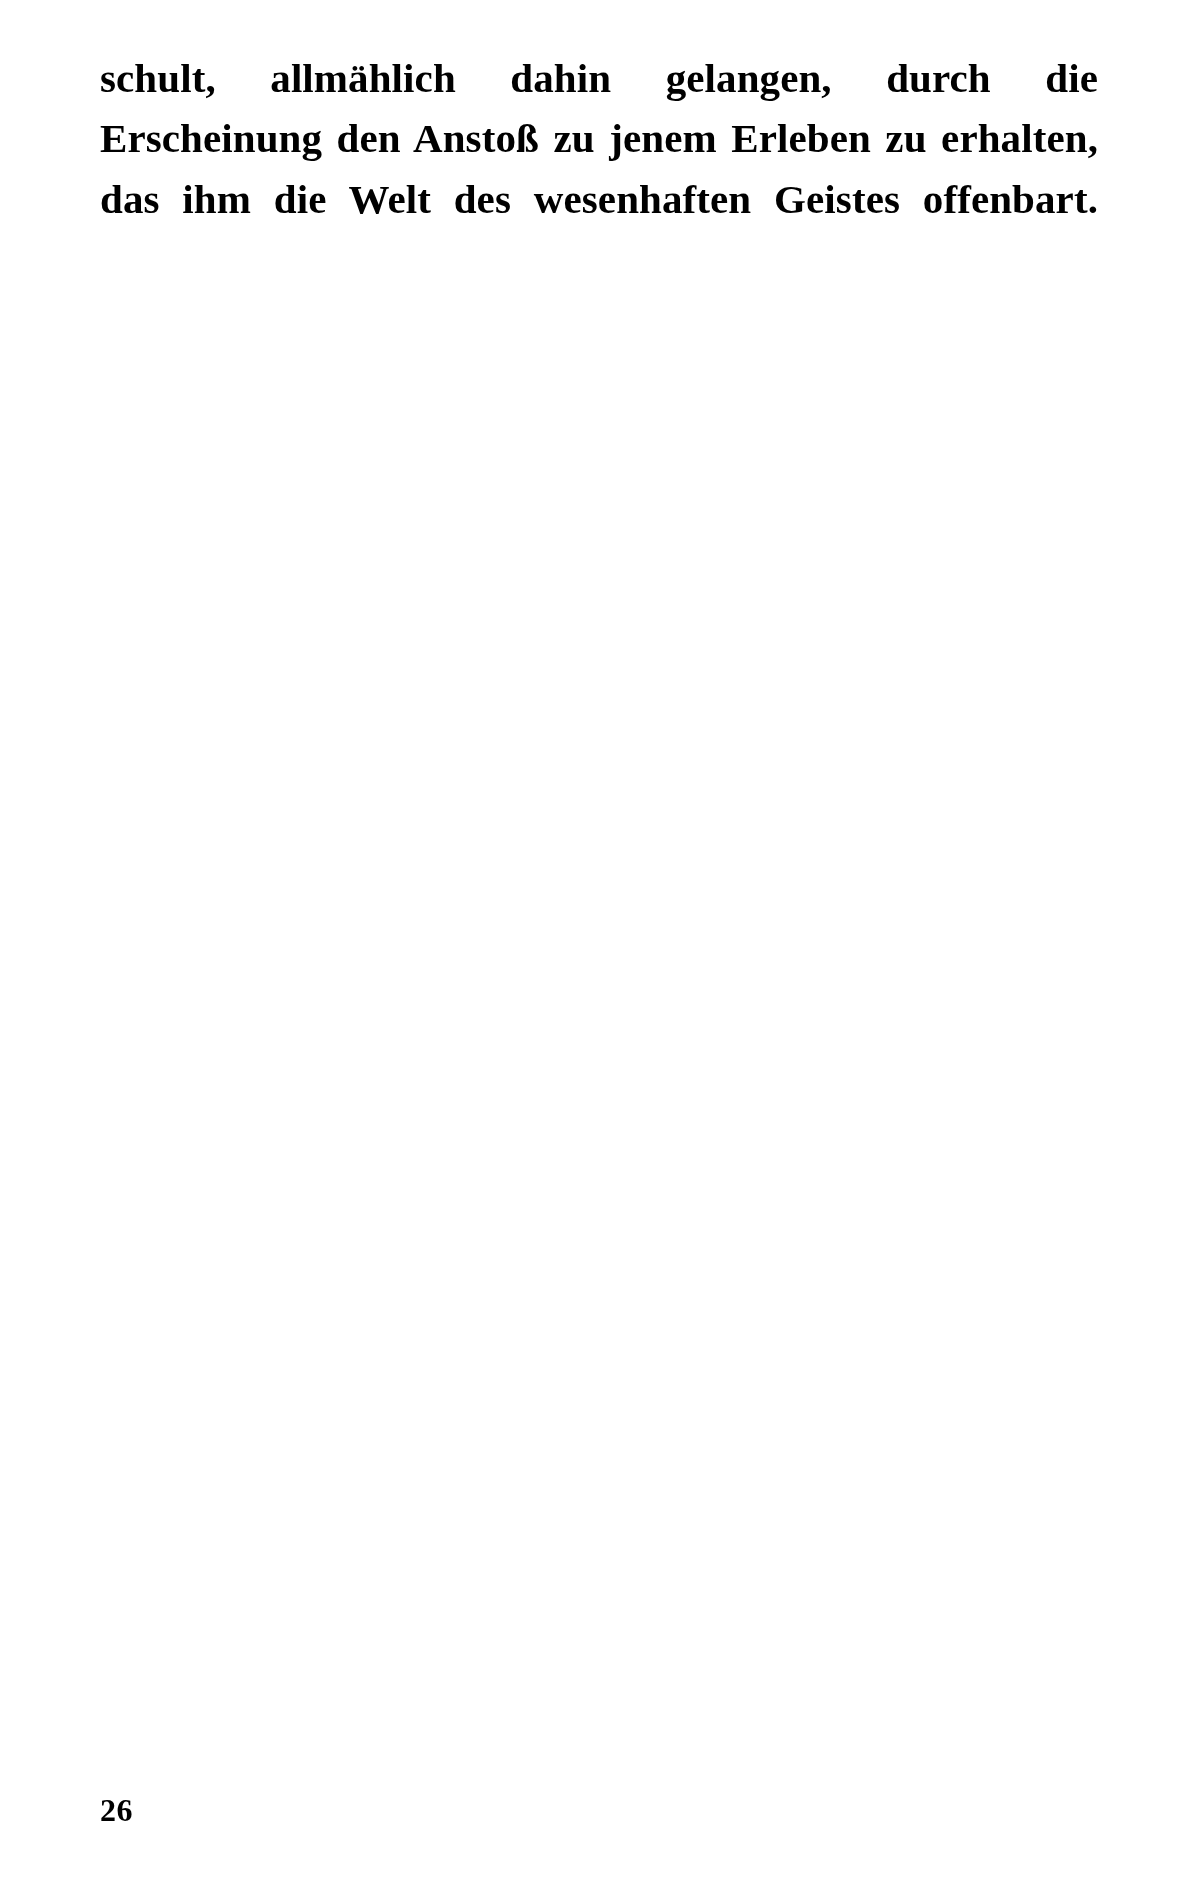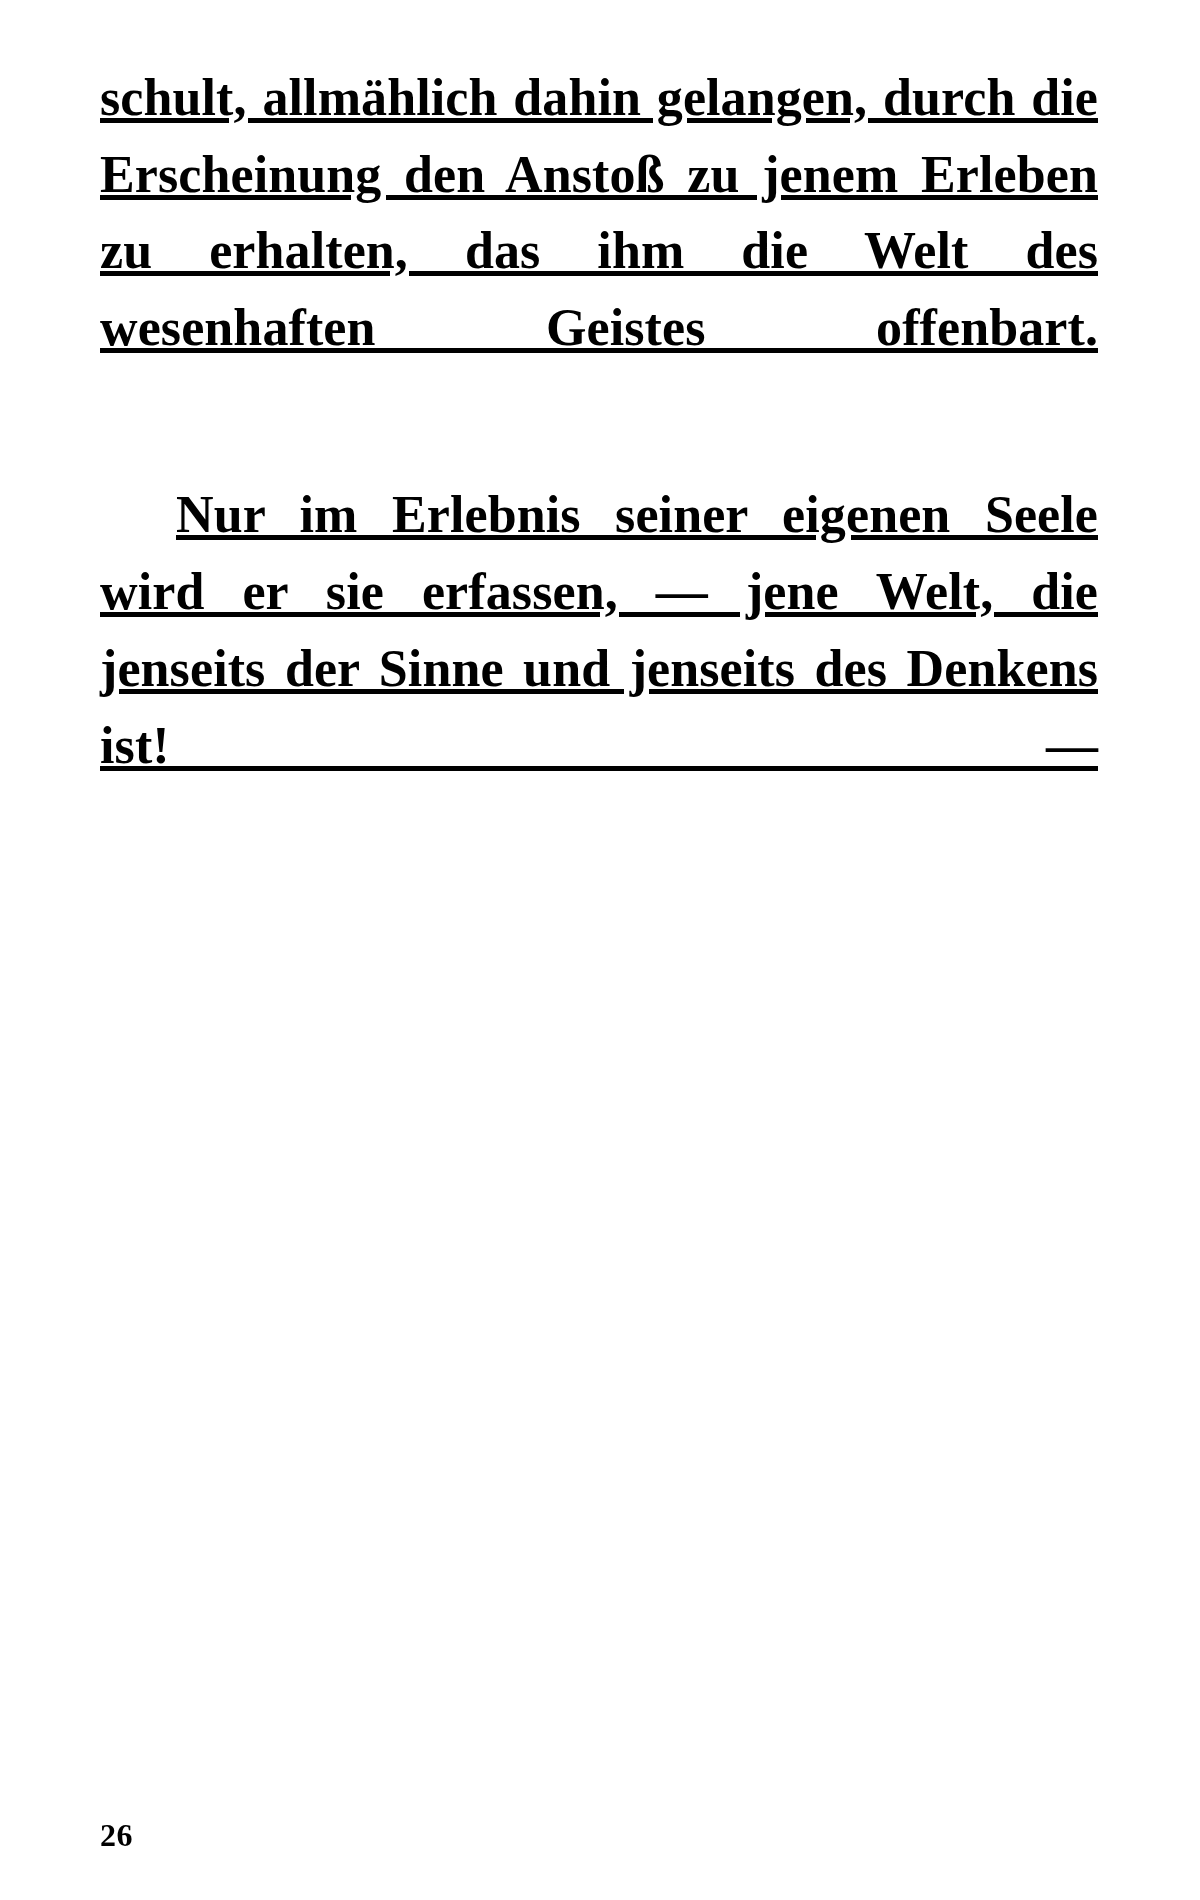--- a/index.html
+++ b/index.html
@@ -24,28 +24,27 @@
     box-sizing: border-box;
     padding: 0;
   }
   .text-column {
     position: absolute;
     left: 100px;
     top: 48px;
     width: 998px;
   }
   .para {
-    font-size: 52px;
+    font-size: 41px;
     line-height: 1.475;
     text-align: justify;
     text-justify: inter-word;
-    margin: 12px 0 34px 0;
+    margin: 0 0 34px 0;
     font-weight: 600;
     letter-spacing: 0.1px;
-    text-decoration: underline;
     -webkit-font-feature-settings: "liga" 1;
   }
   .para.first {
     text-indent: 0;
   }
   .para.indent {
     text-indent: 76px;
   }
   
   .para::after {
@@ -53,33 +52,31 @@
     display: inline-block;
     width: 100%;
   }
   .folio {
     position: absolute;
     left: 100px;
     top: 1792px;
     font-size: 32px;
     font-weight: 700;
     letter-spacing: 0.5px;
-    margin-top: 25px;
   }
 </style>
 </head>
 <body>
 
 <div class="page">
 
   <div class="text-column">
 
     <p class="para first">schult, allmählich dahin gelangen, durch die Erscheinung den Anstoß zu jenem Erleben zu erhalten, das ihm die Welt des wesenhaften Geistes offenbart.</p>
 
-    <p class="para indent">Nur im Erlebnis seiner eigenen Seele wird er sie erfassen, — jene Welt, die jenseits der Sinne und jenseits des Denkens ist! —</p>
 
 
 
   </div>
 
   <div class="folio">26</div>
 
 </div>
 
 </body></html>

